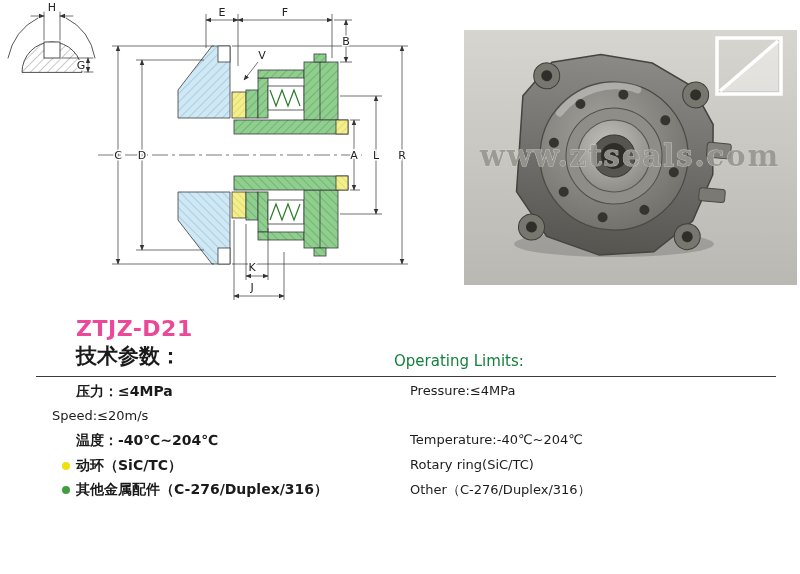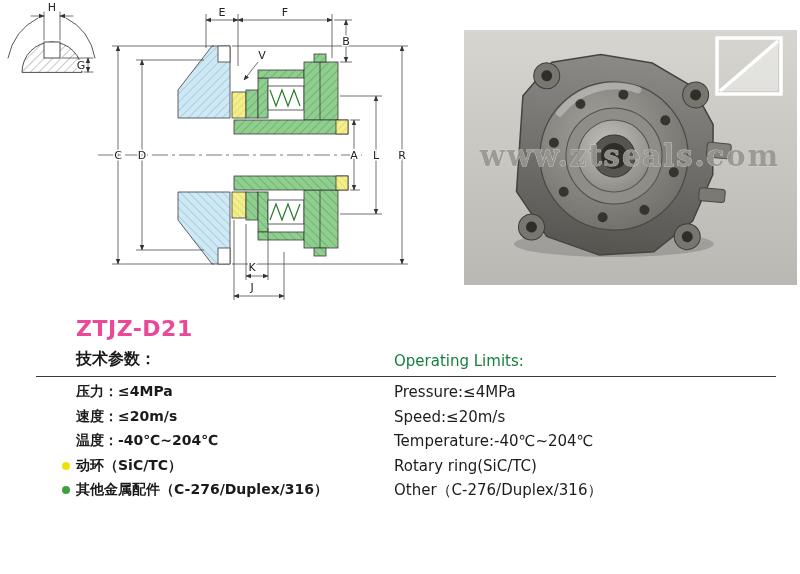--- a/index.html
+++ b/index.html
@@ -10,26 +10,26 @@
     color:#1a1a1a;
   }
   .drawing{position:absolute;left:0;top:0;width:462px;height:322px;}
   .photo{position:absolute;left:464px;top:30px;width:333px;height:255px;border-radius:16px;}
   .page-title{
     position:absolute;left:76px;top:316px;margin:0;
     font-size:22px;font-weight:bold;letter-spacing:.5px;color:#ec4899;
   }
   .specs{position:absolute;left:36px;top:346px;width:740px;}
   .spec-header{display:flex;align-items:flex-end;height:24px;}
-  .spec-header .hcn{width:358px;box-sizing:border-box;padding-left:40px;font-size:16px;font-weight:bold;font-family:Liberation Mono, monospace;}
+  .spec-header .hcn{width:358px;box-sizing:border-box;padding-left:40px;font-size:21px;font-weight:bold;font-family:Liberation Mono, monospace;}
   .spec-header .hen{font-size:15px;color:#15803d;}
   .rule{border:none;border-top:1.5px solid #3a3a3a;margin:6px 0 6px 0;}
   .spec-row{display:flex;align-items:flex-start;height:24.5px;}
   .cell-cn{width:358px;box-sizing:border-box;padding-left:40px;position:relative;font-size:14px;font-weight:bold;}
-  .cell-en{font-size:15px;color:#1c1c1c;}
+  .cell-en{font-size:13px;color:#1c1c1c;margin-left:16px;}
   .bullet{
     position:absolute;left:26px;top:50%;transform:translateY(-50%);
     width:8px;height:8px;border-radius:50%;background:#ccc;
   }
   text.dim{
     font-family:"DejaVu Sans",sans-serif;font-size:11px;fill:#222;
     paint-order:stroke;stroke:#ffffff;stroke-width:3px;
     text-anchor:middle;
   }
   text.wm{
@@ -247,21 +247,20 @@
     <div class="hcn">技术参数：</div>
     <div class="hen">Operating Limits:</div>
   </div>
   <hr class="rule">
 
   <div class="spec-row">
     <div class="cell-cn"><span>压力：≤4MPa</span></div>
     <div class="cell-en">Pressure:≤4MPa</div>
   </div>
   <div class="spec-row">
-    <div class="cell-cn"><span>速度：≤20m/s</span></div>
     <div class="cell-en">Speed:≤20m/s</div>
   </div>
   <div class="spec-row">
     <div class="cell-cn"><span>温度：-40℃~204℃</span></div>
     <div class="cell-en">Temperature:-40℃~204℃</div>
   </div>
   <div class="spec-row">
     <div class="cell-cn"><span class="bullet" style="background: rgb(240, 223, 16);"></span><span>动环（SiC/TC）</span></div>
     <div class="cell-en">Rotary ring(SiC/TC)</div>
   </div>

